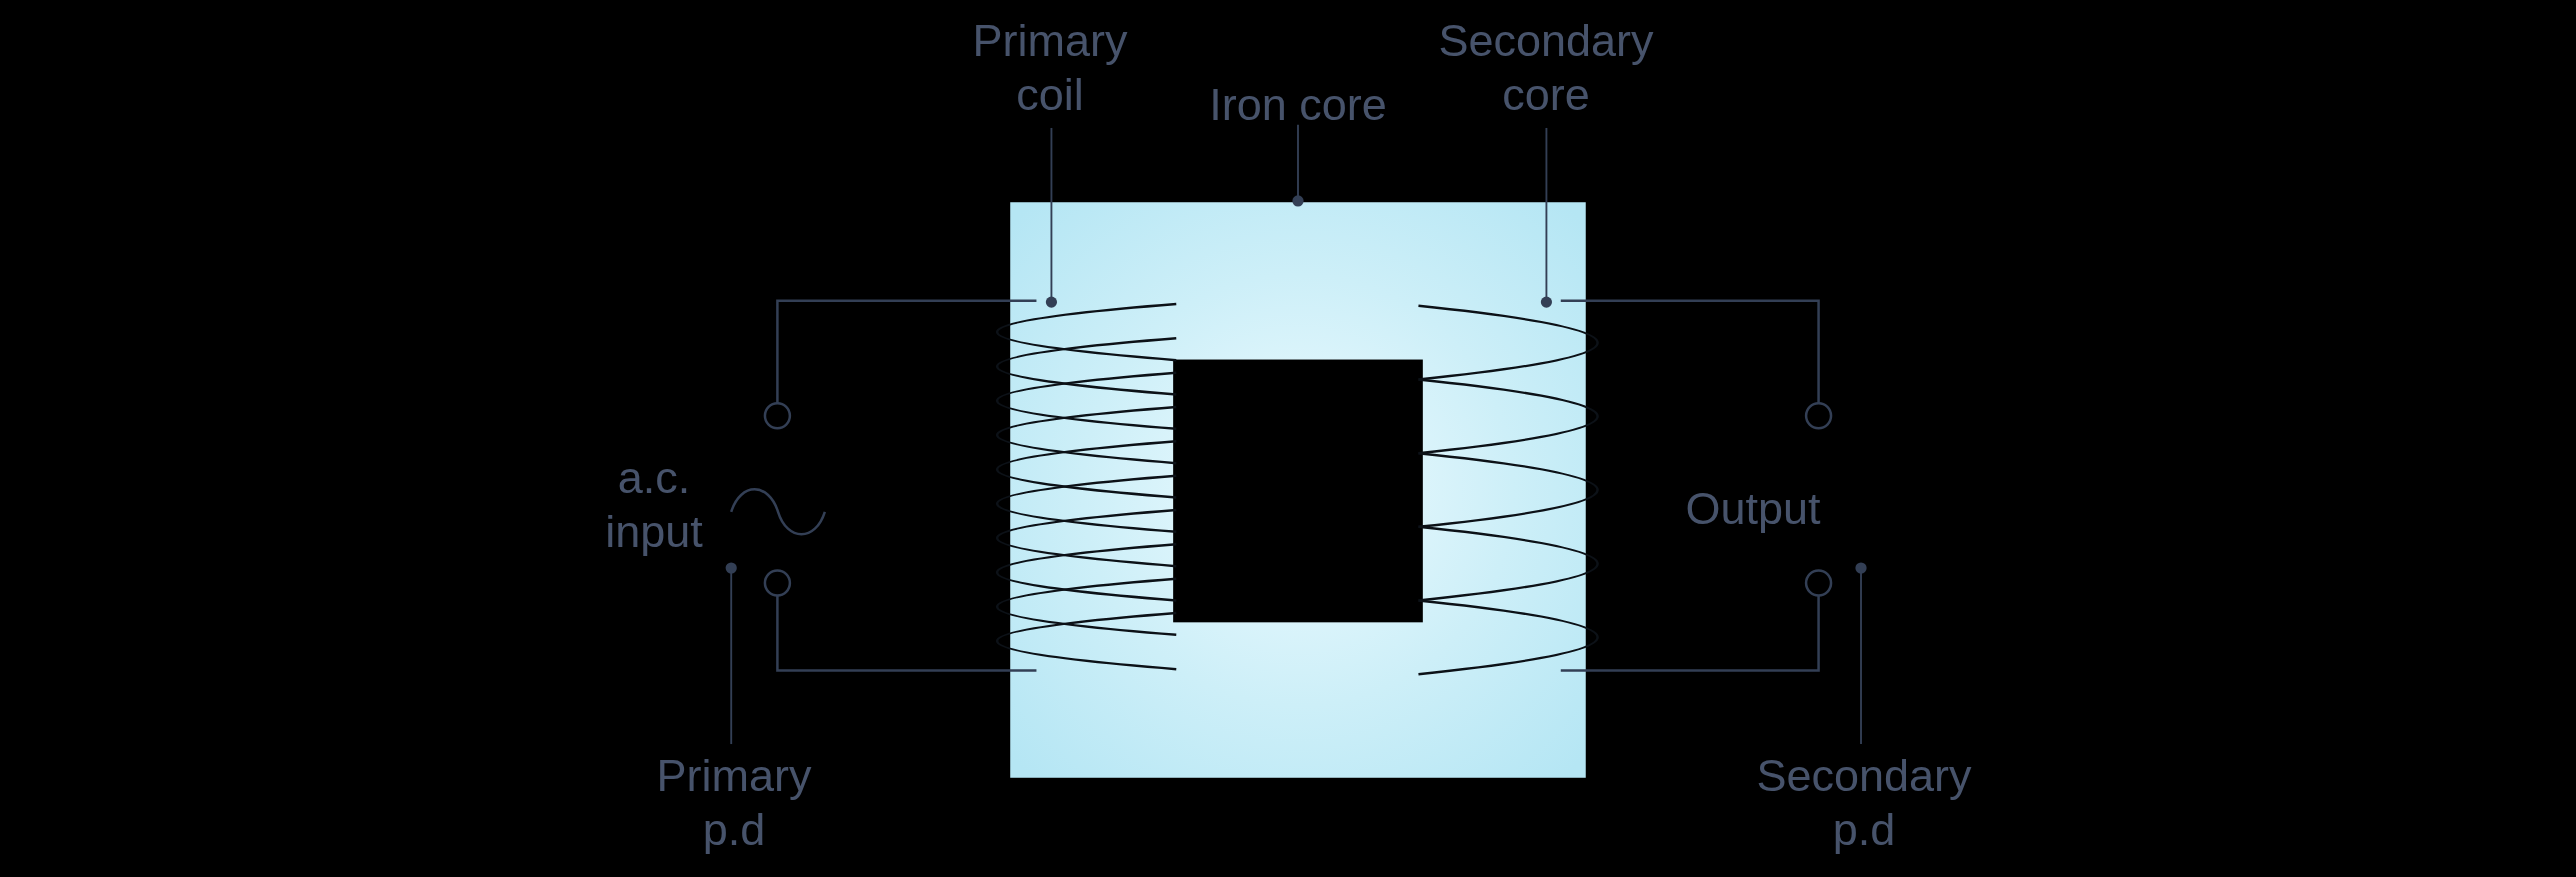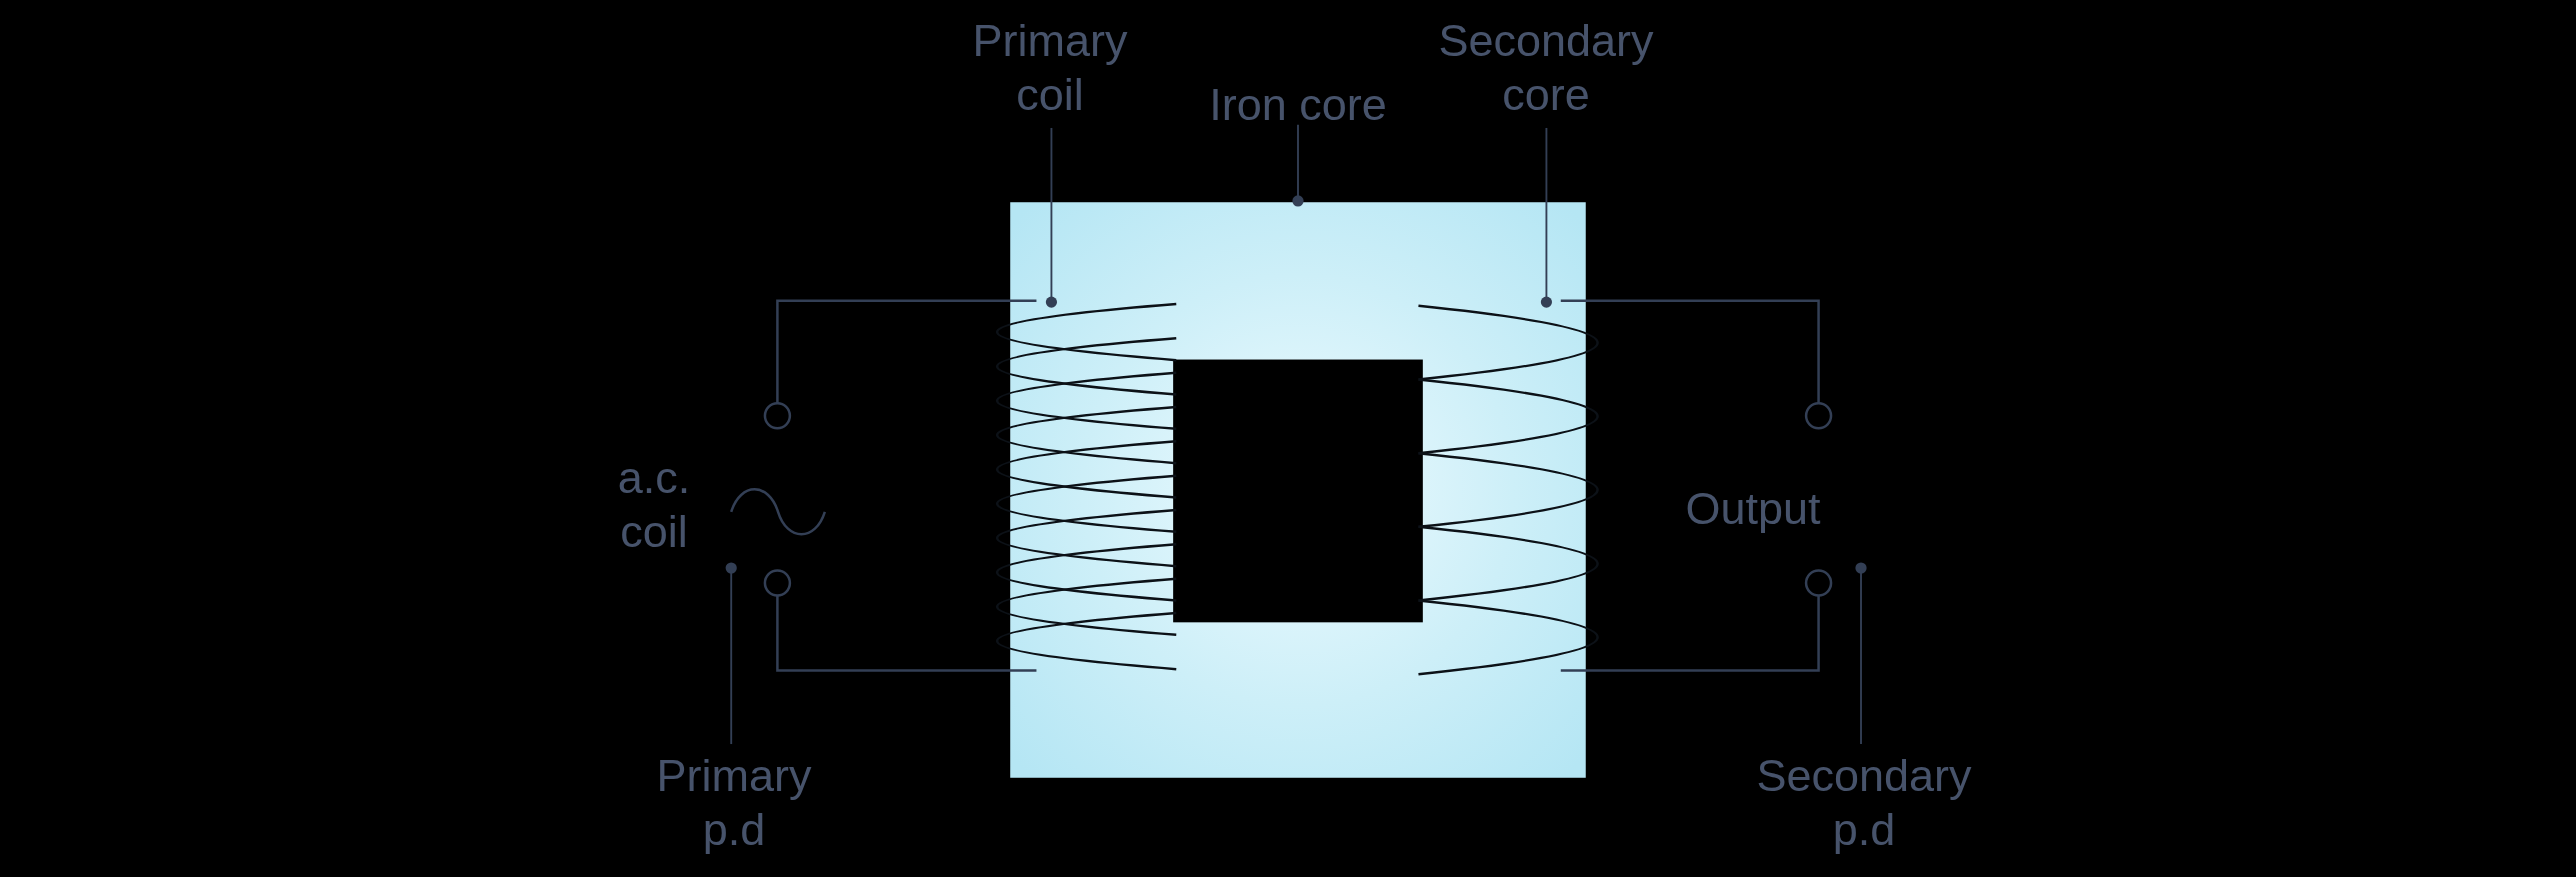--- a/index.html
+++ b/index.html
@@ -109,21 +109,21 @@
       <circle class="dot" cx="2981" cy="910" r="9"></circle>
     </g>
   </svg>
 
   <div class="label" style="left:1050px; top:13.7px;">Primary
 coil</div>
   <div class="label" style="left:1298px; top:78px;">Iron core</div>
   <div class="label" style="left:1546px; top:13.7px;">Secondary
 core</div>
   <div class="label" style="left:654px; top:451px;">a.c.
-coil</div>
+input</div>
   <div class="label" style="left:1753px; top:482px;">Output</div>
   <div class="label" style="left:734px; top:749px;">Primary
 p.d</div>
   <div class="label" style="left:1864px; top:749px;">Secondary
 p.d</div>
 
 </div>
 
 
 </body></html>

